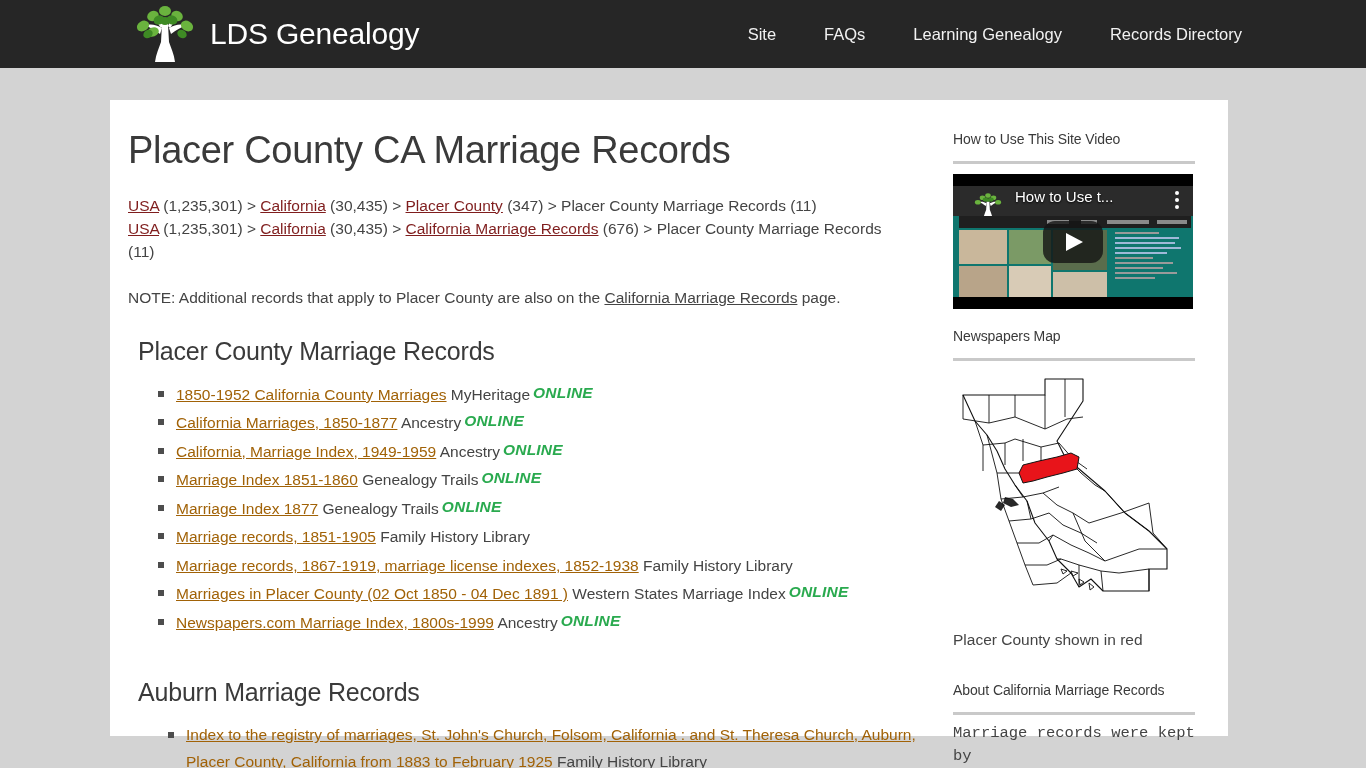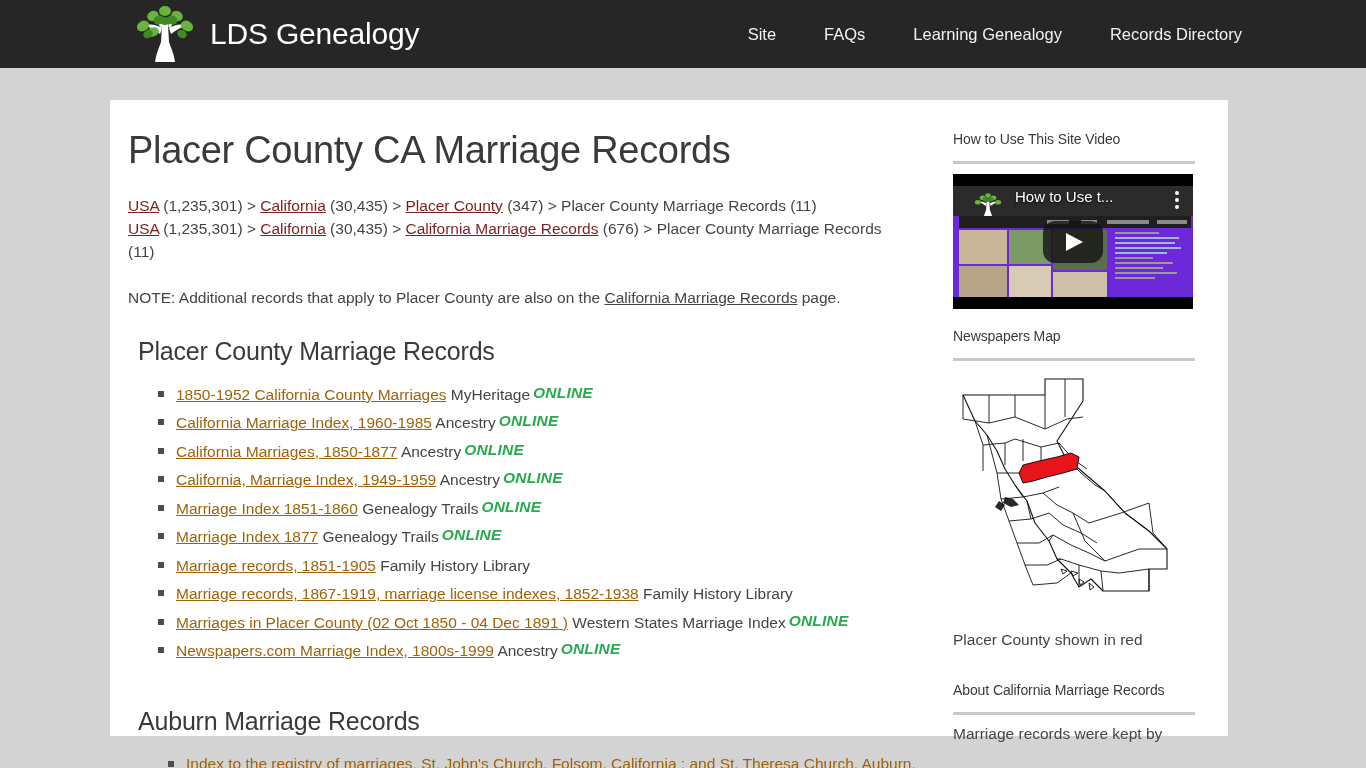--- a/index.html
+++ b/index.html
@@ -181,21 +181,21 @@
     width: 240px;
     height: 135px;
     background: #000000;
     position: relative;
     overflow: hidden;
   }
   .video-inner {
     position: absolute;
     left: 0; top: 12px;
     width: 240px; height: 111px;
-    background: #6d28d9;
+    background: #0f766e;
     overflow: hidden;
   }
   .vid-topbar {
     position: absolute; left: 0; top: 0;
     width: 240px; height: 30px;
     background: #2b2b2b;
   }
   .vid-logo {
     position: absolute; left: 18px; top: 2px;
     width: 34px; height: 36px;
@@ -268,20 +268,21 @@
     margin-top: 8px;
     font-size: 15.5px;
     color: #444;
   }
   .side-block.about { margin-top: 28px; }
   .about-text {
     margin-top: 7px;
     font-size: 15.5px;
     color: #444;
     line-height: 23px;
+    font-family: Liberation Mono, monospace;
   }
 </style>
 </head>
 <body>
 
 <div class="page">
 
   <div class="site-header">
     <a class="brand" href="#">
       <span class="brand-logo">
@@ -351,21 +352,20 @@
           <span>Placer County Marriage Records (11)</span>
         </span>
       </div>
 
       <p class="note"><span>NOTE: Additional records that apply to Placer County are also on the </span><a href="#">California Marriage Records</a><span> page.</span></p>
 
       <h2 class="section-title">Placer County Marriage Records</h2>
 
       <ul class="record-list">
         <li><a href="#">1850-1952 California County Marriages</a> <span class="src">MyHeritage</span><span class="online">ONLINE</span></li>
-        <li><a href="#">California Marriage Index, 1960-1985</a> <span class="src">Ancestry</span><span class="online">ONLINE</span></li>
         <li><a href="#">California Marriages, 1850-1877</a> <span class="src">Ancestry</span><span class="online">ONLINE</span></li>
         <li><a href="#">California, Marriage Index, 1949-1959</a> <span class="src">Ancestry</span><span class="online">ONLINE</span></li>
         <li><a href="#">Marriage Index 1851-1860</a> <span class="src">Genealogy Trails</span><span class="online">ONLINE</span></li>
         <li><a href="#">Marriage Index 1877</a> <span class="src">Genealogy Trails</span><span class="online">ONLINE</span></li>
         <li><a href="#">Marriage records, 1851-1905</a> <span class="src">Family History Library</span><span class="online"></span></li>
         <li><a href="#">Marriage records, 1867-1919, marriage license indexes, 1852-1938</a> <span class="src">Family History Library</span><span class="online"></span></li>
         <li><a href="#">Marriages in Placer County (02 Oct 1850 - 04 Dec 1891 )</a> <span class="src">Western States Marriage Index</span><span class="online">ONLINE</span></li>
         <li><a href="#">Newspapers.com Marriage Index, 1800s-1999</a> <span class="src">Ancestry</span><span class="online">ONLINE</span></li>
       </ul>
 

